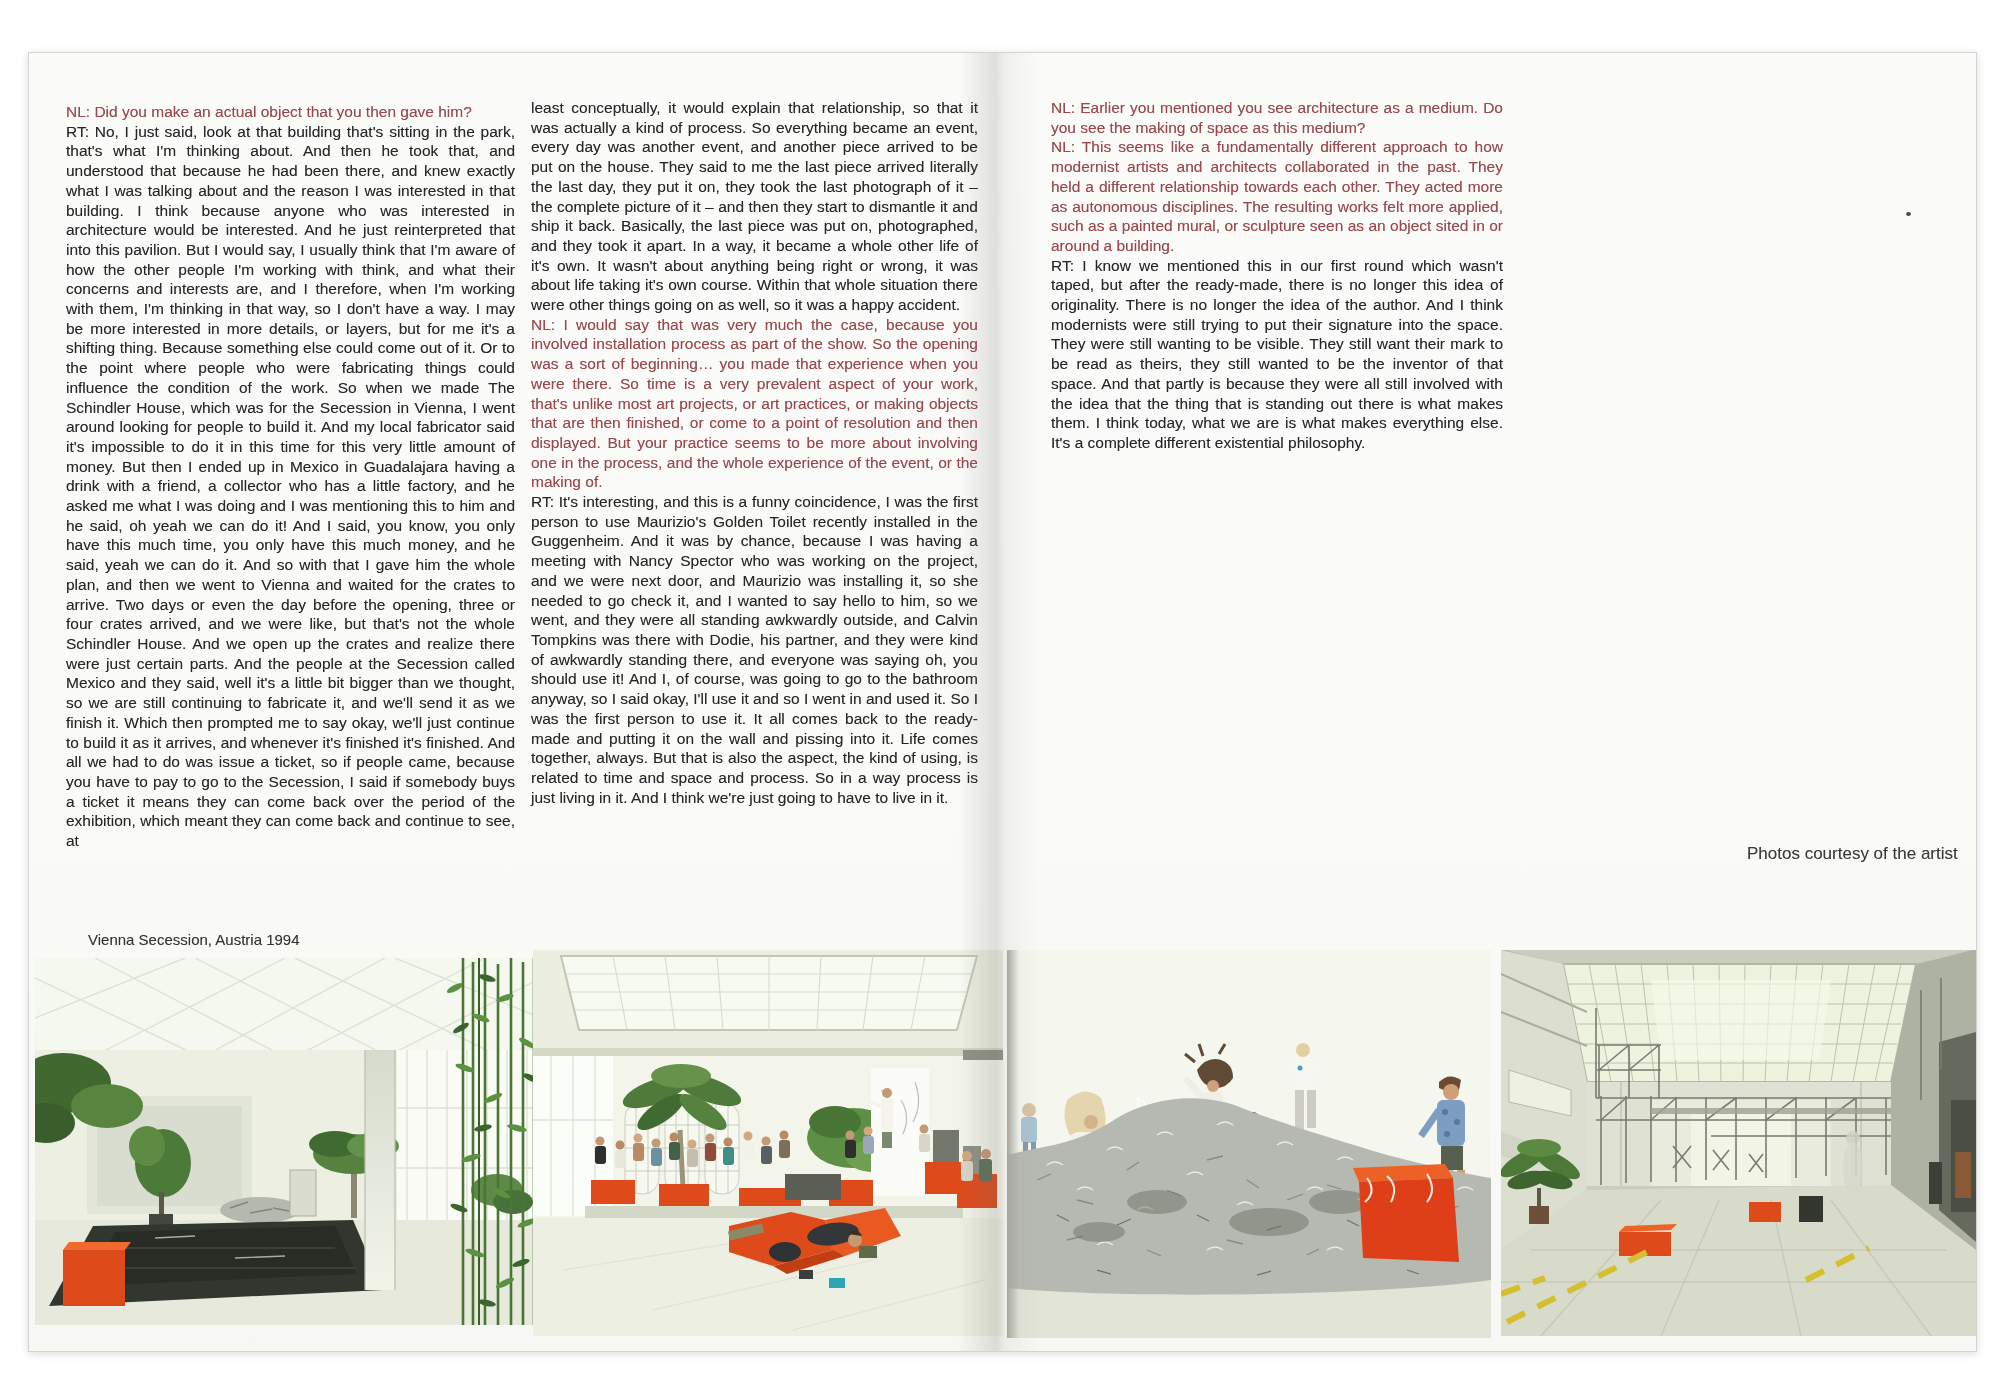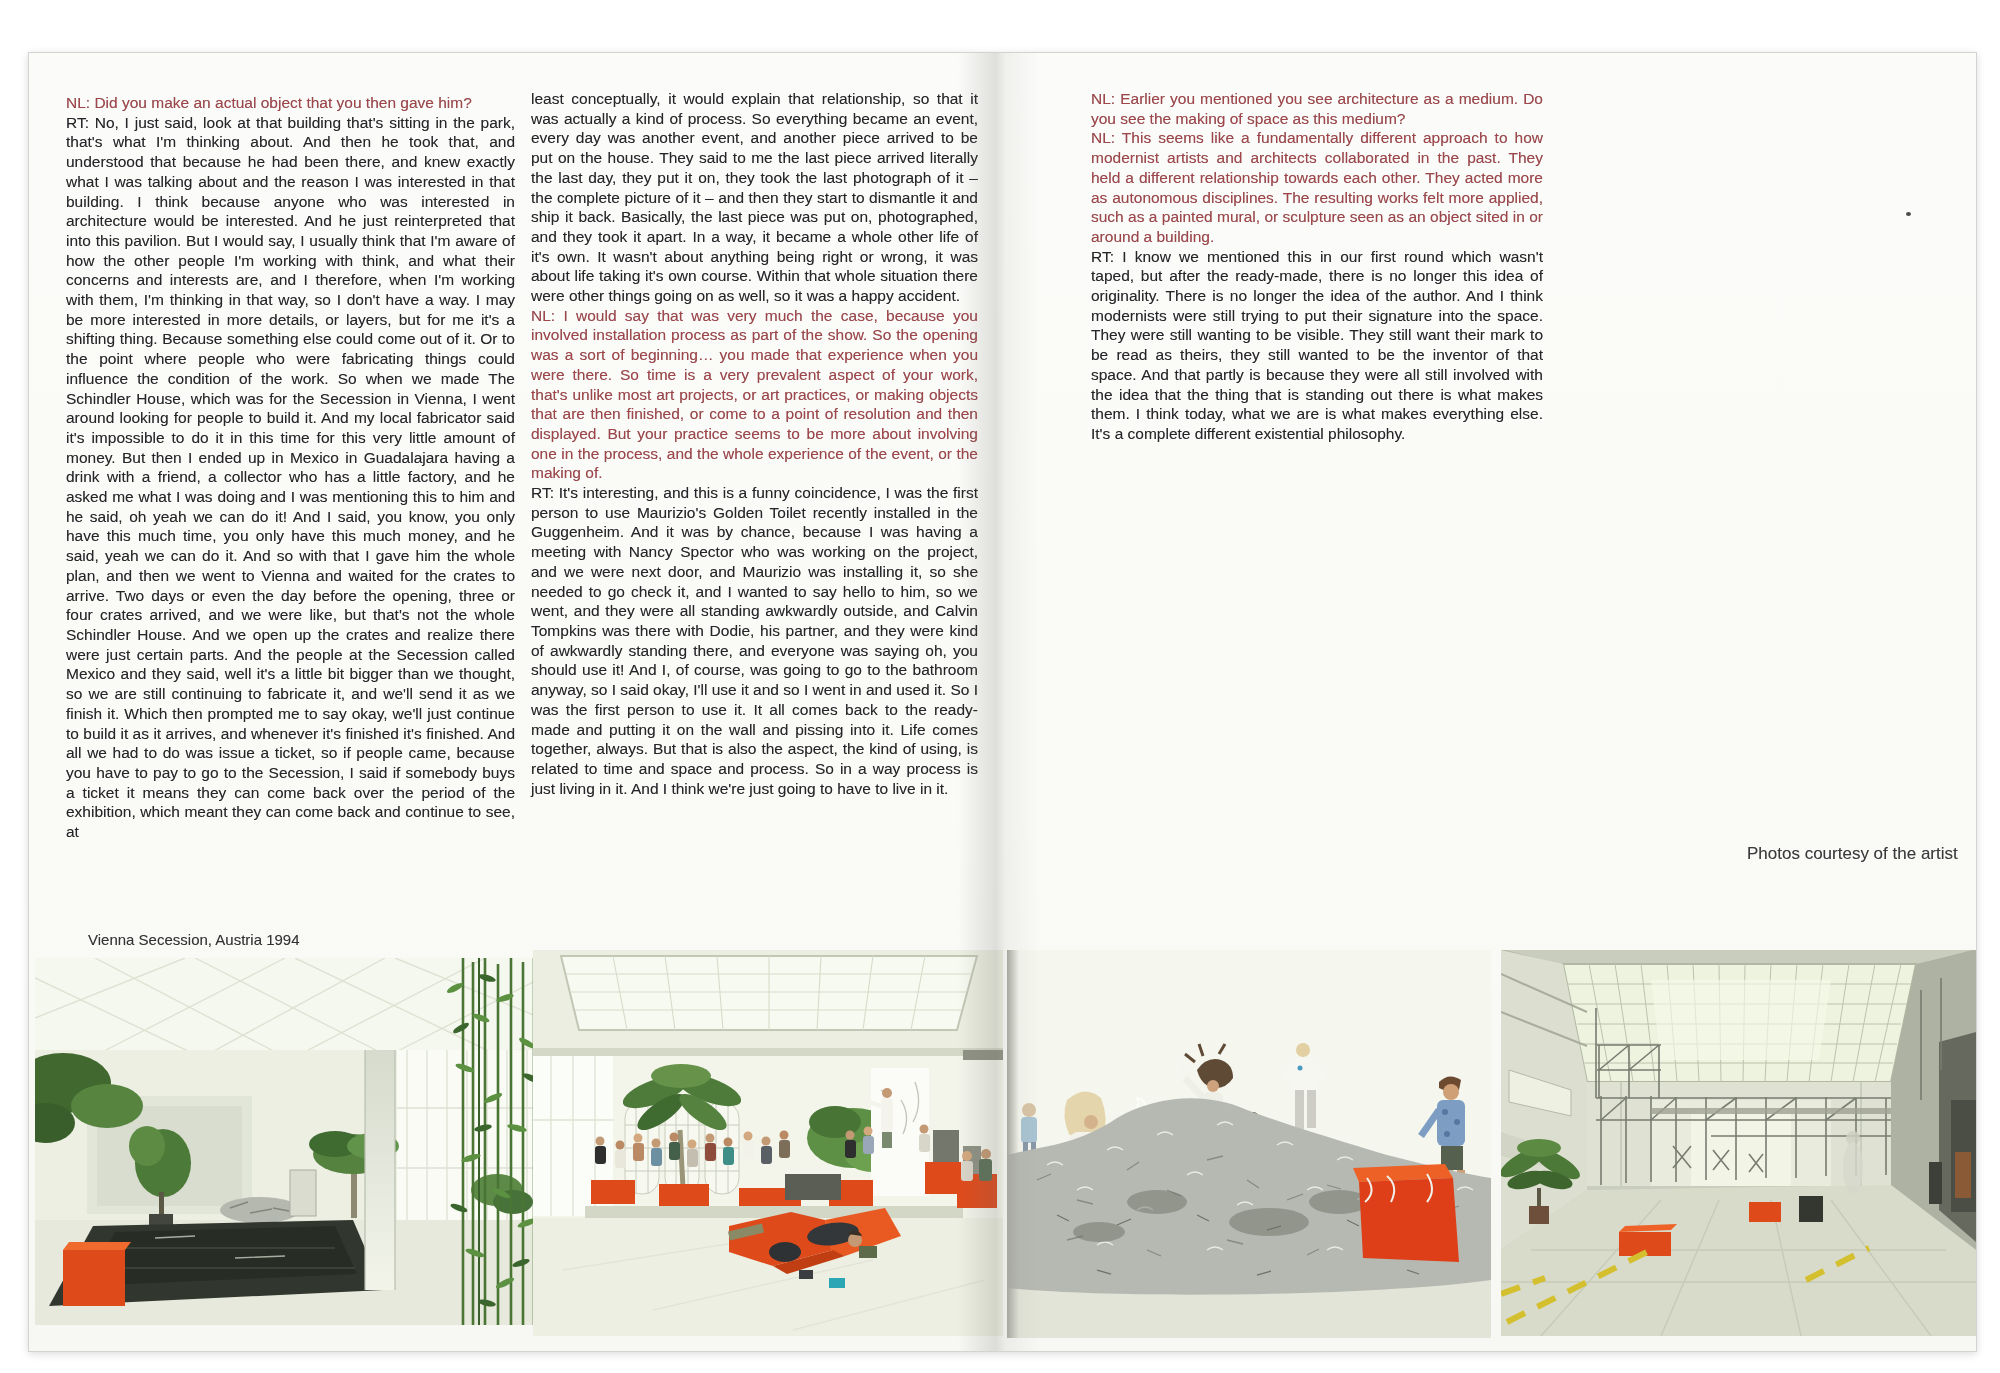--- a/index.html
+++ b/index.html
@@ -6,21 +6,21 @@
   body{width:2000px;height:1373px;position:relative;overflow:hidden;
        font-family:"Liberation Sans","DejaVu Sans",sans-serif;}
   .spread{position:absolute;left:28px;top:52px;width:1947px;height:1298px;
           background:linear-gradient(180deg,#fbfbf9 0%,#fafaf7 60%,#f7f7f4 100%);
           border:1px solid #d3d3cf;box-shadow:0 2px 8px rgba(0,0,0,.14);}
   .fold{position:absolute;left:929px;top:0;width:82px;height:100%;
         background:linear-gradient(90deg,rgba(110,110,104,0) 0%,rgba(110,110,104,.20) 46%,rgba(140,140,134,.10) 58%,rgba(110,110,104,0) 100%);
         pointer-events:none;}
   .col{position:absolute;font-size:15.5px;line-height:19.7px;color:#26262a;
        text-align:justify;hyphens:auto;-webkit-hyphens:auto;
-       text-shadow:0 0 .4px rgba(40,40,40,.35);}
+       text-shadow:0 0 .4px rgba(40,40,40,.35);margin-top:9px;}
   .col p{margin:0;}
   .s-nl{color:#a0454a;}
   .s-rt{color:#26262a;}
   .s-i{color:#26262a;}
   .caption{position:absolute;font-size:15px;color:#333336;text-shadow:0 0 .4px rgba(40,40,40,.3);}
   .credit{position:absolute;font-size:17px;color:#3a3a3e;text-shadow:0 0 .4px rgba(40,40,40,.3);}
   .photo{position:absolute;overflow:hidden;background:#eef0e5;}
   .photo svg{display:block;width:100%;height:100%;}
   .speck{position:absolute;left:1877px;top:159px;width:5px;height:4px;background:#4a4a48;border-radius:50%;}
 </style>
@@ -31,21 +31,21 @@
 
   <div class="col" style="left:37px;top:40px;width:449px;">
       <p><span class="s-nl">NL: Did you make an actual object that you then gave him?</span></p>
       <p><span class="s-rt">RT: No, I just said, look at that building that's sitting in the park, that's what I'm thinking about. And then he took that, and understood that because he had been there, and knew exactly what I was talking about and the reason I was interested in that building. I think because anyone who was interested in architecture would be interested. And he just reinterpreted that into this pavilion. But I would say, I usually think that I'm aware of how the other people I'm working with think, and what their concerns and interests are, and I therefore, when I'm working with them, I'm thinking in that way, so I don't have a way. I may be more interested in more details, or layers, but for me it's a shifting thing. Because something else could come out of it. Or to the point where people who were fabricating things could influence the condition of the work. So when we made The Schindler House, which was for the Secession in Vienna, I went around looking for people to build it. And my local fabricator said it's impossible to do it in this time for this very little amount of money. But then I ended up in Mexico in Guadalajara having a drink with a friend, a collector who has a little factory, and he asked me what I was doing and I was mentioning this to him and he said, </span><span class="s-i">oh yeah we can do it!</span><span class="s-rt"> And I said, </span><span class="s-i">you know, you only have this much time, you only have this much money,</span><span class="s-rt"> and he said, </span><span class="s-i">yeah we can do it</span><span class="s-rt">. And so with that I gave him the whole plan, and then we went to Vienna and waited for the crates to arrive. Two days or even the day before the opening, three or four crates arrived, and we were like, but that's not the whole Schindler House. And we open up the crates and realize there were just certain parts. And the people at the Secession called Mexico and they said, </span><span class="s-i">well it's a little bit bigger than we thought, so we are still continuing to fabricate it, and we'll send it as we finish it.</span><span class="s-rt"> Which then prompted me to say okay, we'll just continue to build it as it arrives, and whenever it's finished it's finished. And all we had to do was issue a ticket, so if people came, because you have to pay to go to the Secession, I said if somebody buys a ticket it means they can come back over the period of the exhibition, which meant they can come back and continue to see, at</span></p>
     </div>
   <div class="col" style="left:502px;top:36px;width:447px;">
       <p><span class="s-rt">least conceptually, it would explain that relationship, so that it was actually a kind of process. So everything became an event, every day was another event, and another piece arrived to be put on the house. They said to me the last piece arrived literally the last day, they put it on, they took the last photograph of it – the complete picture of it – and then they start to dismantle it and ship it back. Basically, the last piece was put on, photographed, and they took it apart. In a way, it became a whole other life of it's own. It wasn't about anything being right or wrong, it was about life taking it's own course. Within that whole situation there were other things going on as well, so it was a happy accident.</span></p>
       <p><span class="s-nl">NL: I would say that was very much the case, because you involved installation process as part of the show. So the opening was a sort of beginning… you made that experience when you were there. So time is a very prevalent aspect of your work, that's unlike most art projects, or art practices, or making objects that are then finished, or come to a point of resolution and then displayed. But your practice seems to be more about involving one in the process, and the whole experience of the event, or the making of.</span></p>
       <p><span class="s-rt">RT: It's interesting, and this is a funny coincidence, I was the first person to use Maurizio's Golden Toilet recently installed in the Guggenheim. And it was by chance, because I was having a meeting with Nancy Spector who was working on the project, and we were next door, and Maurizio was installing it, so she needed to go check it, and I wanted to say hello to him, so we went, and they were all standing awkwardly outside, and Calvin Tompkins was there with Dodie, his partner, and they were kind of awkwardly standing there, and everyone was saying oh, you should use it! And I, of course, was going to go to the bathroom anyway, so I said okay, I'll use it and so I went in and used it. So I was the first person to use it. It all comes back to the ready-made and putting it on the wall and pissing into it. Life comes together, always. But that is also the aspect, the kind of using, is related to time and space and process. So in a way process is just living in it. And I think we're just going to have to live in it.</span></p>
     </div>
-  <div class="col" style="left:1062px;top:36px;width:452px;">
+  <div class="col" style="left:1022px;top:36px;width:452px;">
       <p><span class="s-nl">NL: Earlier you mentioned you see architecture as a medium. Do you see the making of space as this medium?</span></p>
       <p><span class="s-nl">NL: This seems like a fundamentally different approach to how modernist artists and architects collaborated in the past. They held a different relationship towards each other. They acted more as autonomous disciplines. The resulting works felt more applied, such as a painted mural, or sculpture seen as an object sited in or around a building.</span></p>
       <p><span class="s-rt">RT: I know we mentioned this in our first round which wasn't taped, but after the ready-made, there is no longer this idea of originality. There is no longer the idea of the author. And I think modernists were still trying to put their signature into the space. They were still wanting to be visible. They still want their mark to be read as theirs, they still wanted to be the inventor of that space. And that partly is because they were all still involved with the idea that the thing that is standing out there is what makes them. I think today, what we are is what makes everything else. It's a complete different existential philosophy.</span></p>
     </div>
 
   <div class="caption" style="left:59px;top:878px;">Vienna Secession, Austria 1994</div>
   <div class="credit" style="left:1718px;top:791px;">Photos courtesy of the artist</div>
 
   <div class="speck"></div>
 

